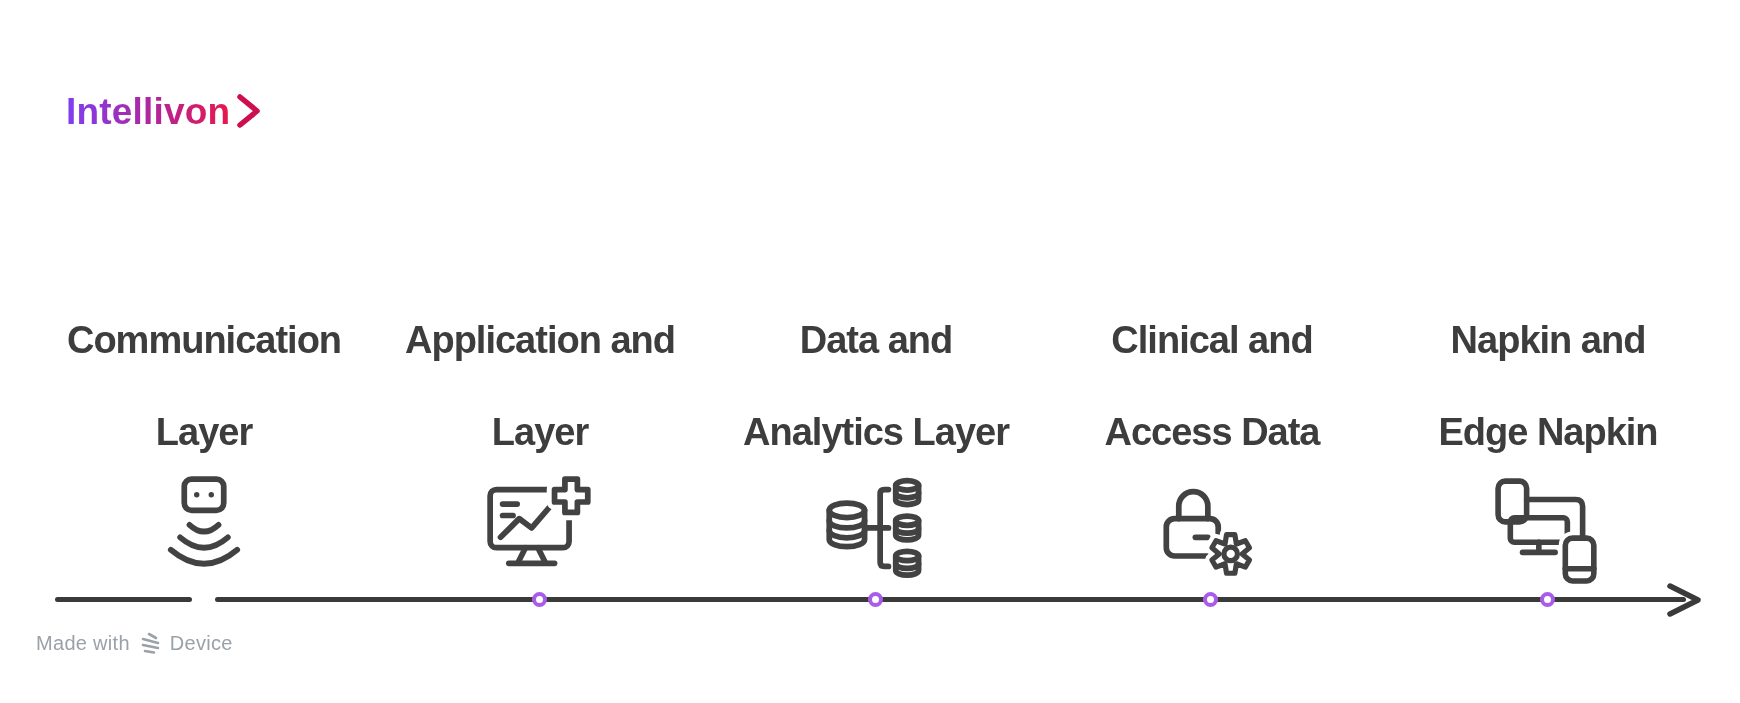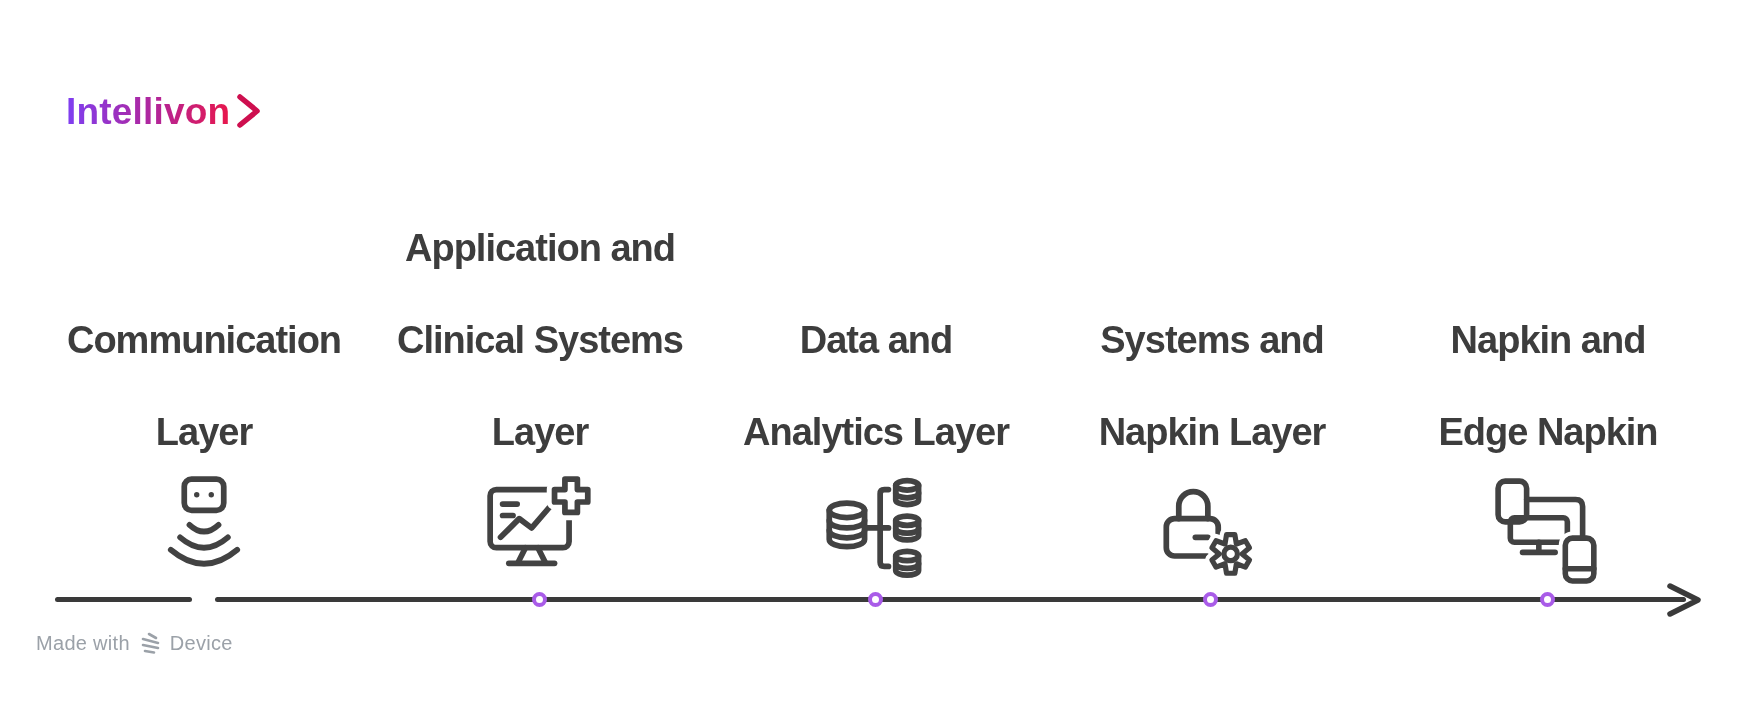--- a/index.html
+++ b/index.html
@@ -69,21 +69,20 @@
         <path d="M38,48 Q52,61 66,48"></path>
         <path d="M29,60 Q52,80 75,60"></path>
         <path d="M20,72 Q52,99 84,72"></path>
       </svg>
     </div>
   </div>
 
   <div class="col col-2">
     <div class="lbl">
       <div class="lbl-line">Application and</div>
-      <div class="lbl-line">Clinical Systems</div>
       <div class="lbl-line">Layer</div>
     </div>
     <div class="icon-area">
       <svg class="icon" width="108" height="108" viewBox="0 0 104 104" fill="none" stroke="currentColor" stroke-width="5.5" stroke-linecap="round" stroke-linejoin="round">
         <rect x="4" y="14" width="76" height="56" rx="6"></rect>
         <path d="M16,28 H30"></path>
         <path d="M16,39 H26"></path>
         <polyline points="14,60 32,42 44,51 62,30"></polyline>
         <path d="M38,70 L31,84"></path>
         <path d="M50,70 L57,84"></path>
@@ -117,22 +116,22 @@
         <path d="M71,51.5 A11,4.5 0 0 0 93,51.5"></path>
         <ellipse cx="82" cy="78" rx="11" ry="4.5"></ellipse>
         <path d="M71,78 V92 A11,4.5 0 0 0 93,92 V78"></path>
         <path d="M71,85.5 A11,4.5 0 0 0 93,85.5"></path>
       </svg>
     </div>
   </div>
 
   <div class="col col-4">
     <div class="lbl">
-      <div class="lbl-line">Systems and</div>
-      <div class="lbl-line">Napkin Layer</div>
+      <div class="lbl-line">Clinical and</div>
+      <div class="lbl-line">Access Data</div>
 
     </div>
     <div class="icon-area">
       <svg class="icon" width="108" height="108" viewBox="0 0 104 104" fill="none" stroke="currentColor" stroke-width="5.5" stroke-linecap="round" stroke-linejoin="round">
         <path d="M20,42 V30 A14,14 0 0 1 48,30 V42"></path>
         <rect x="8" y="42" width="50" height="36" rx="8"></rect>
         <path d="M36,60 H48"></path>
         <path d="M81,76 L88.1,70.1 L84.1,63.3 L75.5,66.5 L74,57.4 L66,57.4 L64.5,66.5 L55.9,63.3 L51.9,70.1 L59,76 L51.9,81.9 L55.9,88.7 L64.5,85.5 L66,94.6 L74,94.6 L75.5,85.5 L84.1,88.7 L88.1,81.9 Z" fill="#ffffff" stroke="#ffffff" stroke-width="13"></path>
         <path d="M81,76 L88.1,70.1 L84.1,63.3 L75.5,66.5 L74,57.4 L66,57.4 L64.5,66.5 L55.9,63.3 L51.9,70.1 L59,76 L51.9,81.9 L55.9,88.7 L64.5,85.5 L66,94.6 L74,94.6 L75.5,85.5 L84.1,88.7 L88.1,81.9 Z" fill="#ffffff" stroke-width="5"></path>
         <circle cx="70" cy="76" r="6.5" stroke-width="5"></circle>

